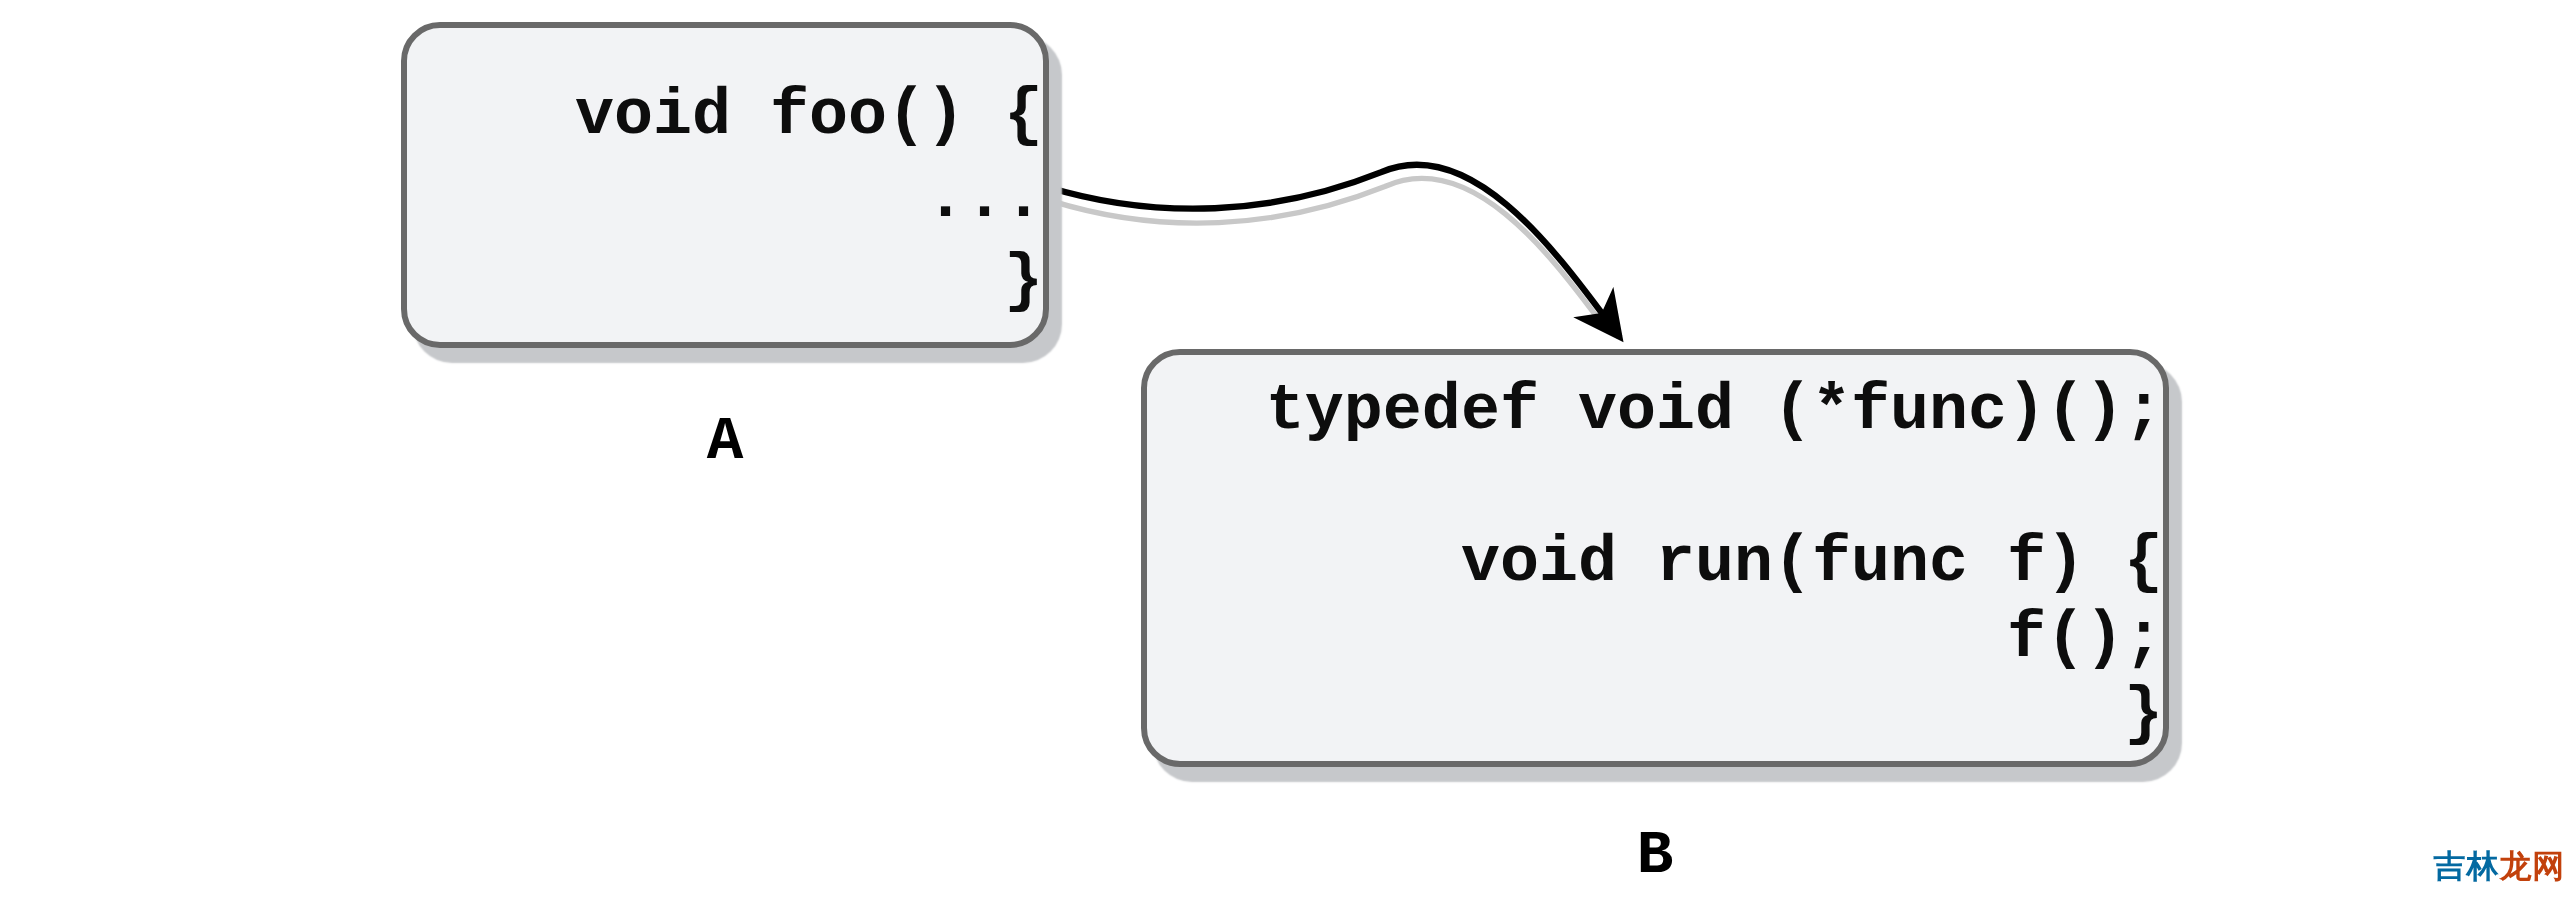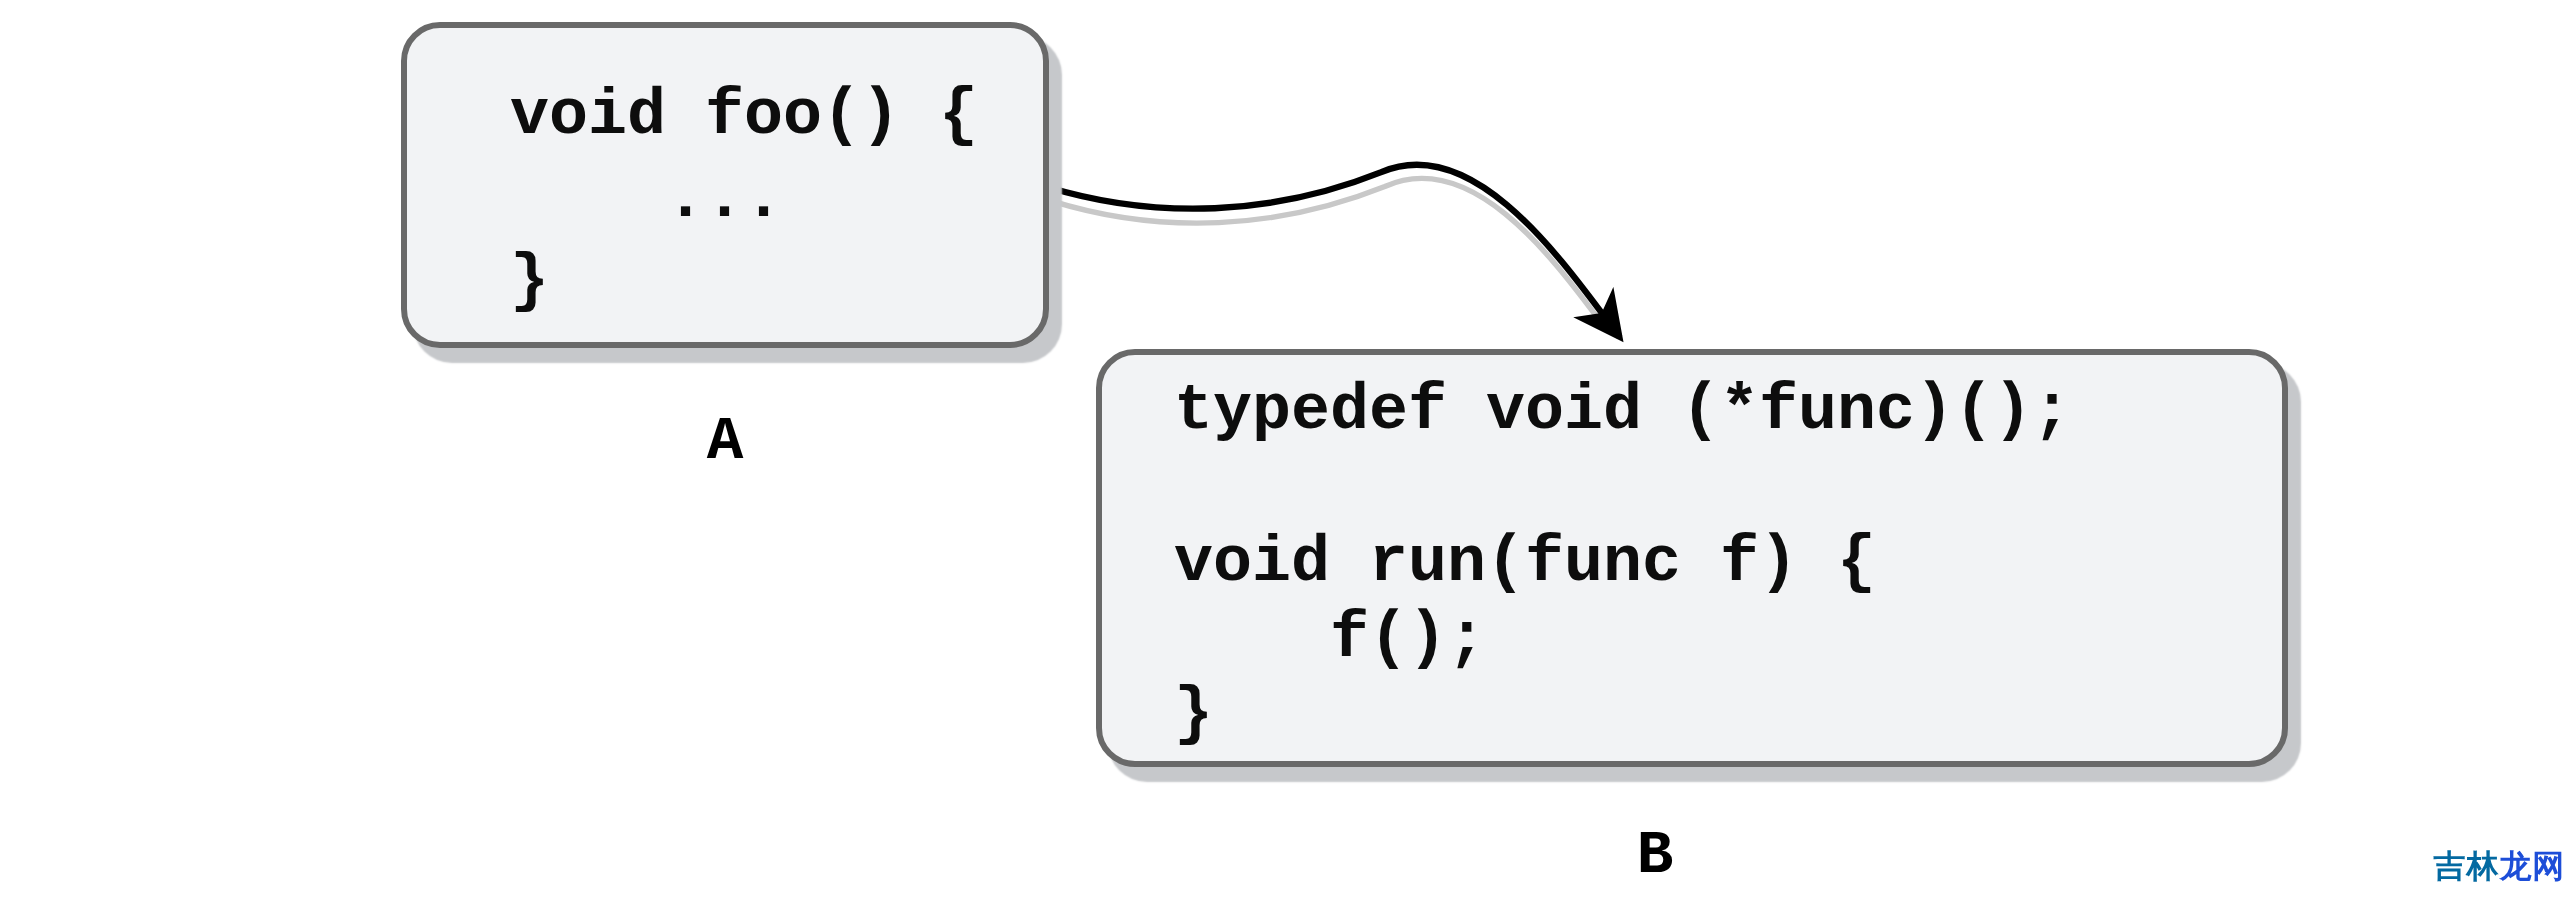--- a/index.html
+++ b/index.html
@@ -24,28 +24,29 @@
   }
   .node {
     position: absolute;
     box-sizing: border-box;
     background: #f2f3f5;
     border: 6.3px solid #696969;
     border-radius: 39px;
     box-shadow: 12.6px 14.4px 1.8px #c6c8cb;
   }
   .node-a { left: 401px; top: 22.4px;  width: 648px;  height: 326px; }
-  .node-b { left: 1096px; top: 349px; width: 1192px; height: 418px; }
+  .node-b { left: 1141px; top: 349px; width: 1028px; height: 418px; }
   .code {
     margin: 0;
     font-family: "Liberation Mono", "DejaVu Sans Mono", monospace;
     font-weight: bold;
     font-size: 65px;
     color: #0d0d0d;
     white-space: pre;
+    text-align: right;
   }
   .node-a .code { padding: 47px 0 0 103px; }
   .node-a .code-line { line-height: 83px; min-height: 83px; }
   .node-b .code { padding: 18px 0 0 72px; }
   .node-b .code-line { line-height: 76px; min-height: 76px; }
   .node-label {
     position: absolute;
     font-weight: bold;
     font-size: 61px;
     line-height: 61px;
@@ -71,21 +72,21 @@
     position: absolute;
     right: 10.8px;
     bottom: 12.6px;
     font-family: "Liberation Sans", "DejaVu Sans", sans-serif;
     font-size: 32px;
     font-weight: bold;
     letter-spacing: 0.9px;
     white-space: nowrap;
   }
   .watermark .wm-1 { color: #0369a1; }
-  .watermark .wm-2 { color: #1d4ed8; }
+  .watermark .wm-2 { color: #c2410c; }
 </style>
 </head>
 <body>
 
 <div class="canvas">
 
   <svg class="arrow-layer" viewBox="0 0 2872 1006" aria-hidden="true">
     <defs>
       <marker id="arrowhead" markerWidth="10" markerHeight="10" refX="7" refY="4" orient="auto">
         <path class="arrowhead-shape" d="M0,0 L8,4 L0,8 L2.2,4 Z"></path>

